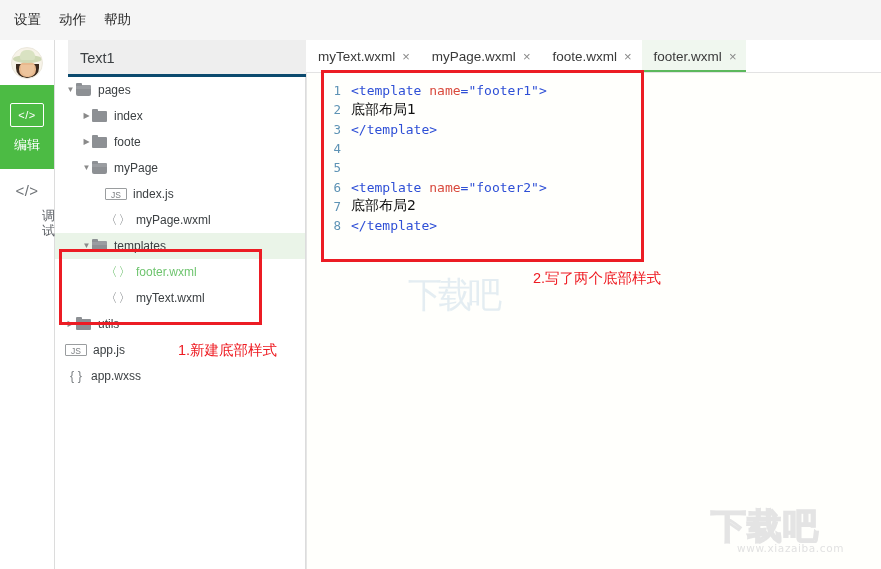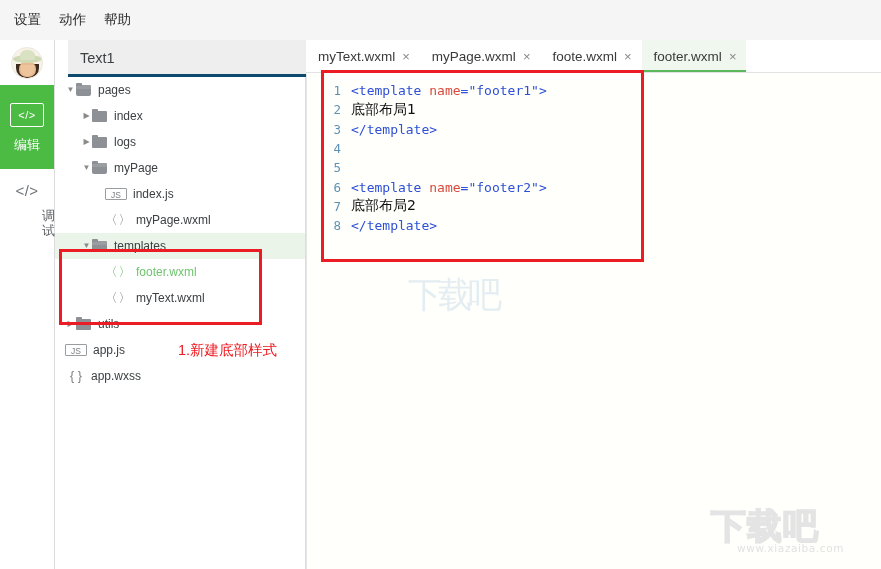--- a/index.html
+++ b/index.html
@@ -478,21 +478,21 @@
             <i></i>
           </div>
         <div class="tree-label">index</div>
       </div>
 
       <div class="tree-row" style="padding-left:26px">
         <div class="twisty">▶</div>
         <div class="folder-icon">
             <i></i>
           </div>
-        <div class="tree-label">logs</div>
+        <div class="tree-label">foote</div>
       </div>
 
       <div class="tree-row" style="padding-left:26px">
         <div class="twisty">▼</div>
         <div class="folder-icon open">
             <i></i>
           </div>
         <div class="tree-label">myPage</div>
       </div>
 
@@ -577,20 +577,21 @@
           <div class="code-line"><div class="gutter">6</div><div class="code-text"><span class="tok-tag">&lt;template </span><span class="tok-attr">name</span><span class="tok-tag">=</span><span class="tok-str">"footer2"</span><span class="tok-tag">&gt;</span></div></div>
           <div class="code-line"><div class="gutter">7</div><div class="code-text"><span class="tok-txt">底部布局2</span></div></div>
           <div class="code-line"><div class="gutter">8</div><div class="code-text"><span class="tok-tag">&lt;/template&gt;</span></div></div>
         </div>
     </div>
   </div>
 
   <div class="redbox" id="redbox-tree"></div>
   <div class="redbox" id="redbox-code"></div>
   <div class="annot" id="annot-1">1.新建底部样式</div>
+  <div class="annot" id="annot-2">2.写了两个底部样式</div>
 
   <div class="watermark-center">下载吧</div>
   <div class="watermark-logo">
     <div class="wm-text">下载吧</div>
     <div class="wm-url">www.xiazaiba.com</div>
   </div>
 
 </div>
 
 </body></html>

